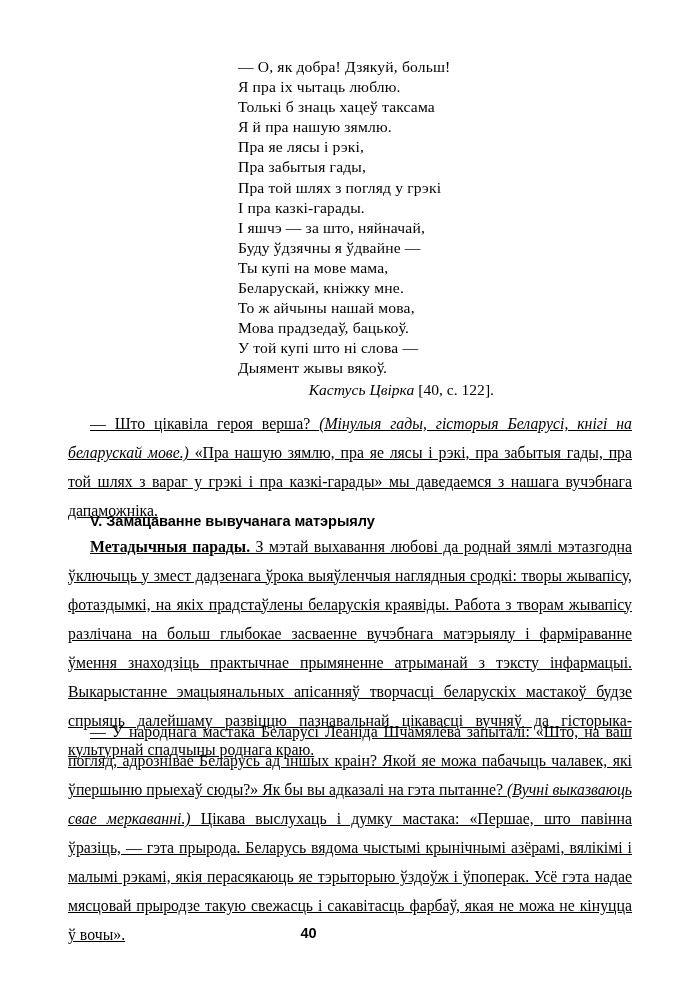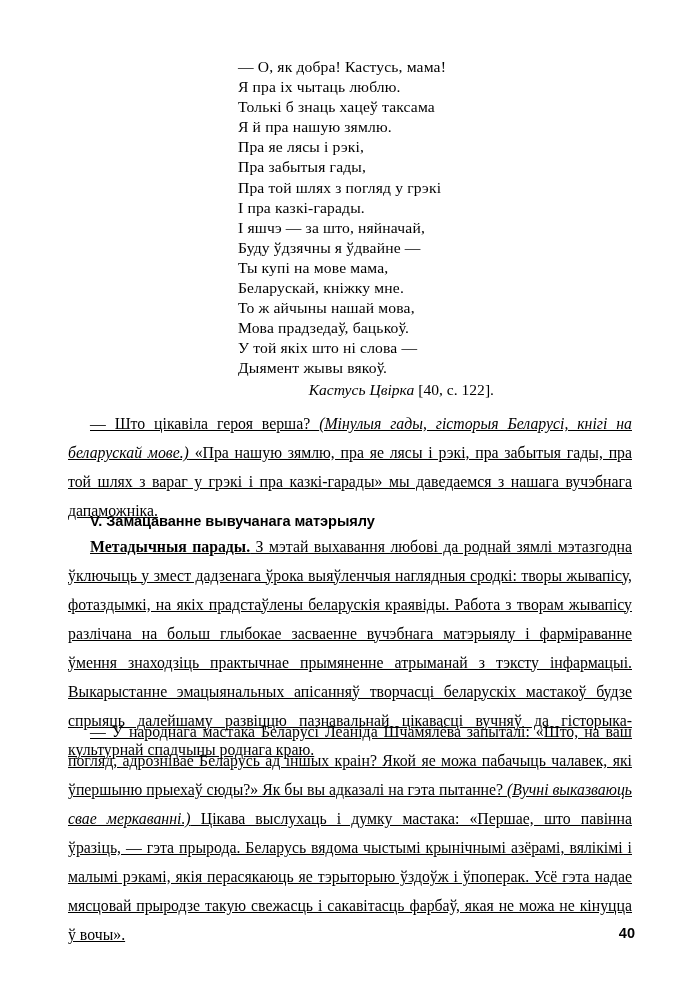--- a/index.html
+++ b/index.html
@@ -81,50 +81,50 @@
     font-size: 14.6px;
     line-height: 20.6px;
     font-weight: bold;
     text-indent: 22px;
     letter-spacing: -0.005em;
   }
 
   
   .folio {
     position: absolute;
-    left: 18px;
+    left: 0;
     width: 617px;
     top: 925px;
-    text-align: right;
+    text-align: center;
     font-family: "Liberation Sans", "DejaVu Sans", sans-serif;
     font-size: 14.5px;
     font-weight: bold;
   }
 </style>
 </head>
 <body>
 
 <div class="page">
 
   <div class="poem">
-    <div class="poem-line">— О, як добра! Кастусь, мама!</div>
+    <div class="poem-line">— О, як добра! Дзякуй, больш!</div>
     <div class="poem-line">Я пра іх чытаць люблю.</div>
     <div class="poem-line">Толькі б знаць хацеў таксама</div>
     <div class="poem-line">Я й пра нашую зямлю.</div>
     <div class="poem-line">Пра яе лясы і рэкі,</div>
     <div class="poem-line">Пра забытыя гады,</div>
     <div class="poem-line">Пра той шлях з погляд у грэкі</div>
     <div class="poem-line">І пра казкі-гарады.</div>
     <div class="poem-line">І яшчэ — за што, няйначай,</div>
     <div class="poem-line">Буду ўдзячны я ўдвайне —</div>
     <div class="poem-line">Ты купі на мове мама,</div>
     <div class="poem-line">Беларускай, кніжку мне.</div>
     <div class="poem-line">То ж айчыны нашай мова,</div>
     <div class="poem-line">Мова прадзедаў, бацькоў.</div>
-    <div class="poem-line">У той якіх што ні слова —</div>
+    <div class="poem-line">У той купі што ні слова —</div>
     <div class="poem-line">Дыямент жывы вякоў.</div>
 
     <div class="attribution"><span class="who">Кастусь Цвірка</span><span class="cite"> [40, с. 122].</span></div>
   </div>
 
   <div class="col" style="top: 409px;">
     <p class="body"><span>— Што цікавіла героя верша? </span><span class="it">(Мінулыя гады, гісторыя Беларусі, кнігі на беларускай мове.)</span><span> «Пра нашую зямлю, пра яе лясы і рэкі, пра забытыя гады, пра той шлях з вараг у грэкі і пра казкі-гарады» мы даведаемся з нашага вучэбнага дапаможніка.</span></p>
   </div>
 
   <div class="col" style="top: 511px;">

